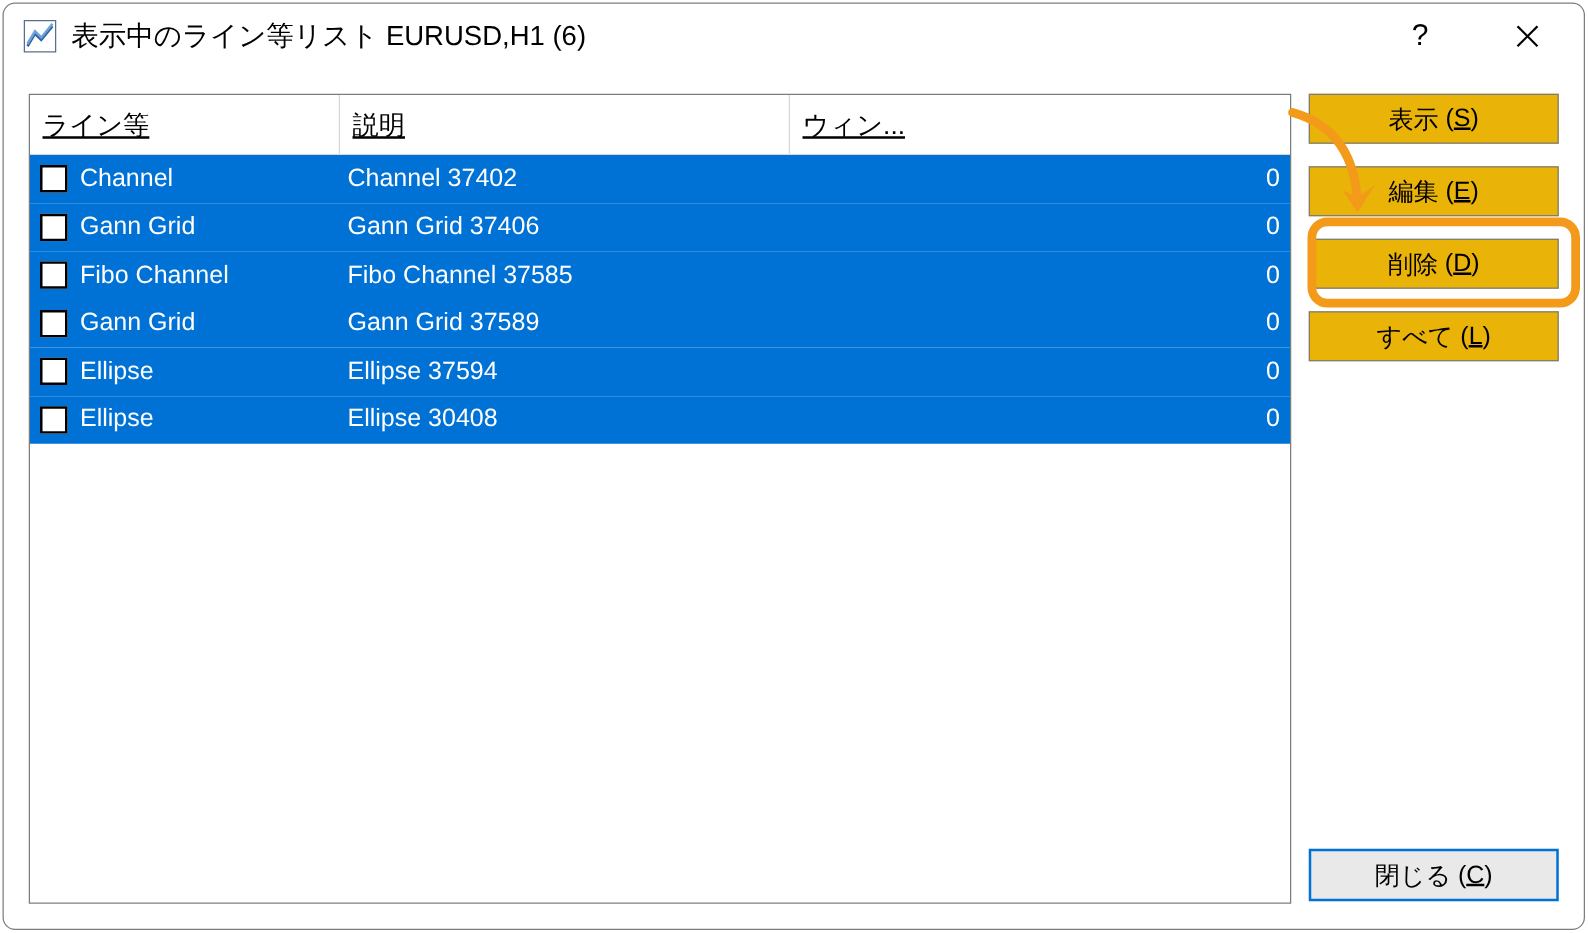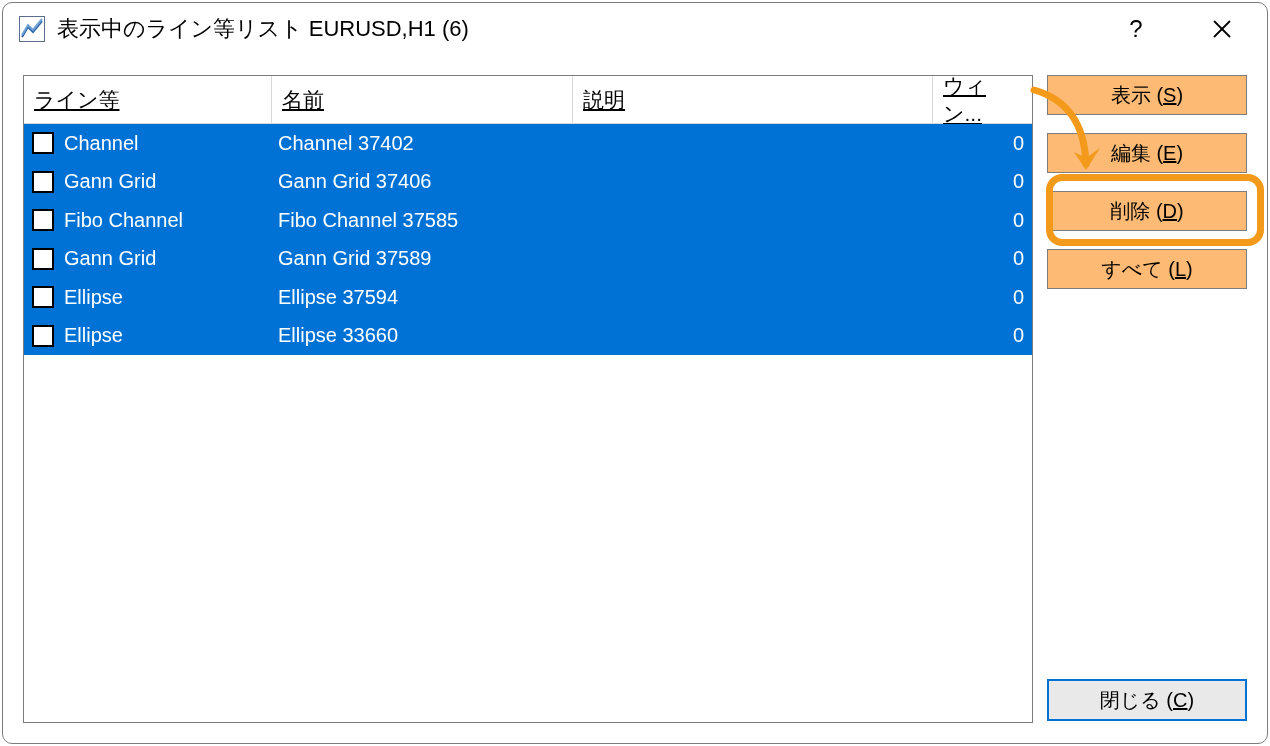--- a/index.html
+++ b/index.html
@@ -113,21 +113,21 @@
     flex-shrink: 0;
   }
   .side {
     width: 200px;
     display: flex;
     flex-direction: column;
   }
   .btn {
     height: 40px;
     border: 1.5px solid #7d7d7d;
-    background: #fdba74;
+    background: #eab308;
     font-size: 20px;
     color: #000;
     display: flex;
     align-items: center;
     justify-content: center;
     margin-bottom: 18px;
     cursor: pointer;
     position: relative;
   }
   .btn .hotkey { text-decoration: underline; }
@@ -181,21 +181,20 @@
         </svg>
       </div>
     </div>
   </div>
 
   <div class="client">
 
     <div class="table-wrap">
       <div class="thead">
         <div class="th col-line">ライン等</div>
-        <div class="th col-name">名前</div>
         <div class="th col-desc">説明</div>
         <div class="th col-win">ウィン...</div>
       </div>
       <div class="tbody" id="tbody">
           <div class="row">
             <div class="cell cell-line">
               <div class="chk"></div>
               <span>Channel</span>
             </div>
             <div class="cell cell-name">Channel 37402</div>
@@ -236,21 +235,21 @@
             </div>
             <div class="cell cell-name">Ellipse 37594</div>
             <div class="cell cell-desc"></div>
             <div class="cell cell-win">0</div>
           </div>
           <div class="row">
             <div class="cell cell-line">
               <div class="chk"></div>
               <span>Ellipse</span>
             </div>
-            <div class="cell cell-name">Ellipse 33660</div>
+            <div class="cell cell-name">Ellipse 30408</div>
             <div class="cell cell-desc"></div>
             <div class="cell cell-win">0</div>
           </div>
         </div>
     </div>
 
     <div class="side">
       <div class="btn">
         <span>表示</span>
         <span>&nbsp;(</span>

